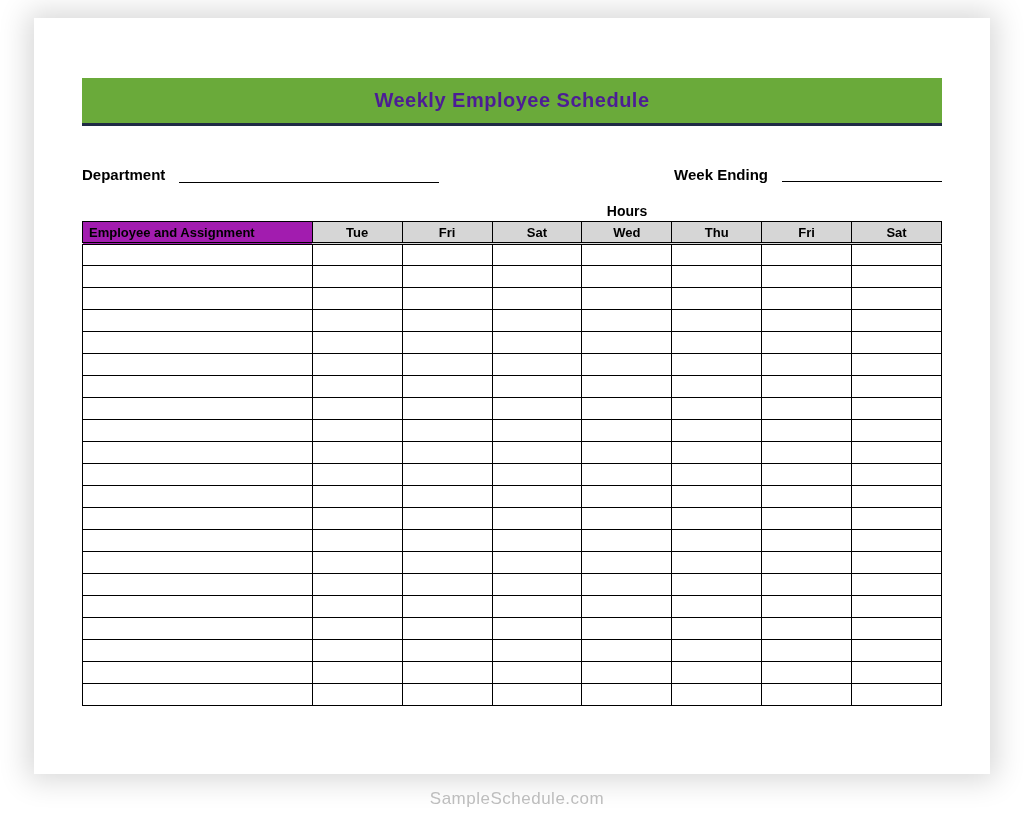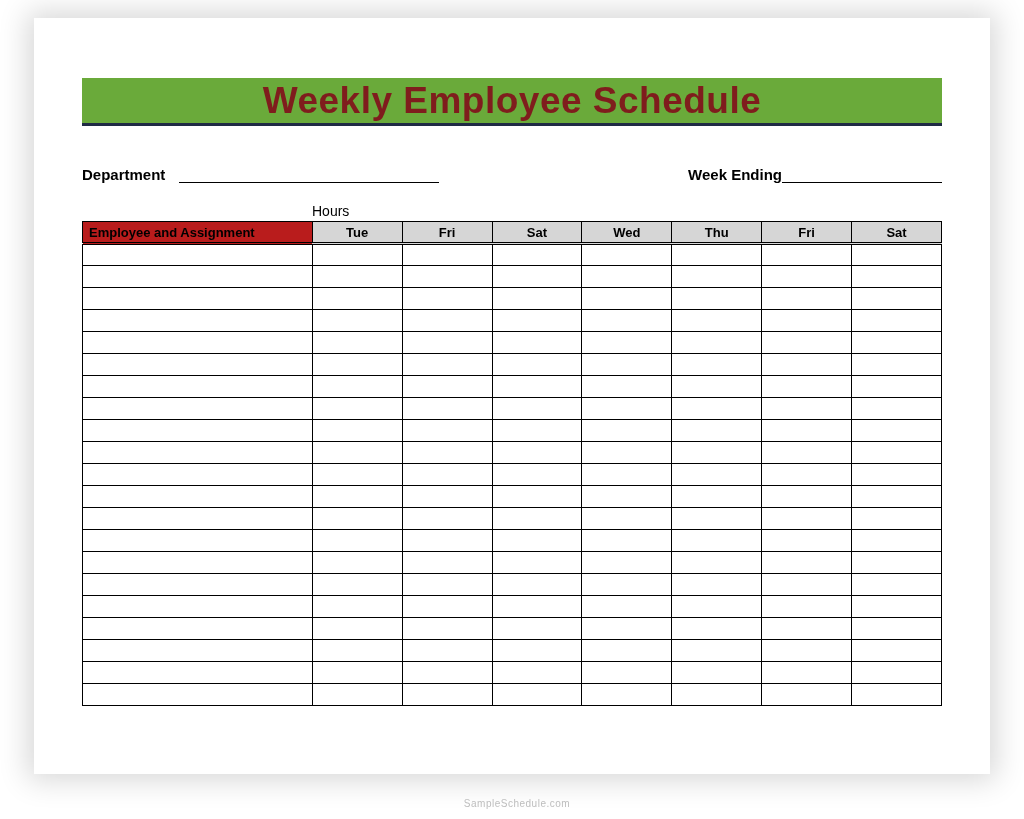--- a/index.html
+++ b/index.html
@@ -22,95 +22,95 @@
   }
   .title-band {
     background: #6aaa3a;
     border-bottom: 3px solid #1f2a44;
     height: 48px;
     display: flex;
     align-items: center;
     justify-content: center;
   }
   .title-text {
-    color: #7f1d1d;
-    font-size: 37px;
+    color: #4c1d95;
+    font-size: 20px;
     font-weight: 700;
     letter-spacing: 0.5px;
     text-align: right;
   }
   .meta-row {
     display: flex;
     margin-top: 40px;
     font-size: 15px;
     font-weight: 700;
     color: #000;
   }
   .meta-left {
     display: flex;
     align-items: flex-end;
     gap: 14px;
   }
   .meta-right {
     margin-left: auto;
     display: flex;
-    align-items: flex-end;
+    gap: 14px;
   }
   .underline {
     display: inline-block;
     border-bottom: 1.5px solid #000;
     height: 16px;
   }
   .u-dept { width: 260px; }
   .u-week { width: 160px; }
 
   .hours-label {
-    text-align: left;
+    text-align: center;
     font-size: 14px;
-    font-weight: 400;
+    font-weight: 700;
     margin-top: 20px;
     margin-left: 230px;
   }
 
   table.sched {
     width: 100%;
     border-collapse: collapse;
     margin-top: 2px;
   }
   table.sched th, table.sched td {
     border: 1px solid #000;
     height: 22px;
     font-size: 13px;
   }
   table.sched th {
     background: #d6d6d6;
     font-weight: 700;
     text-align: center;
   }
   table.sched th.emp-col {
-    background: #b91c1c;
+    background: #a21caf;
     text-align: left;
     padding-left: 6px;
     border-top: 1px solid #000;
     border-bottom: 3px double #000;
   }
   table.sched th.day-col {
     border-bottom: 3px double #000;
   }
   col.c-emp { width: 230px; }
   col.c-day { width: 90px; }
 
   .watermark {
     position: absolute;
     bottom: 10px;
     left: 0;
     width: 100%;
     text-align: center;
     color: #bdbdbd;
-    font-size: 10px;
+    font-size: 17px;
     letter-spacing: 0.5px;
     padding-left: 10px;
   }
 </style>
 </head>
 <body>
 
 <div class="page">
 
   <div class="title-band">

